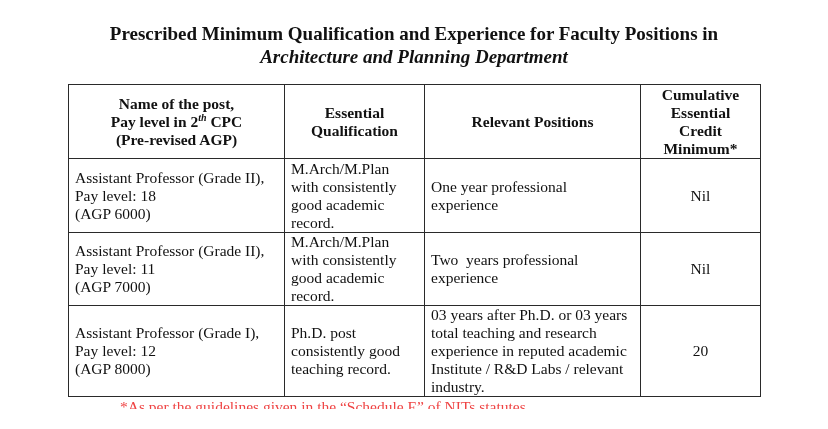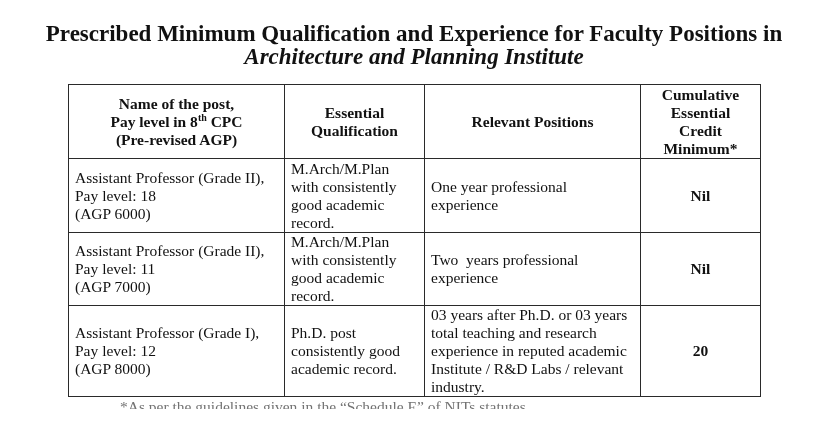--- a/index.html
+++ b/index.html
@@ -15,21 +15,21 @@
       font-family: "Liberation Serif", "DejaVu Serif", serif;
       color: #111111;
     }
     .title {
       position: absolute;
       left: 0;
       width: 828px;
       top: 22px;
       text-align: center;
       font-weight: bold;
-      font-size: 23px;
+      font-size: 19px;
       line-height: 23px;
     }
     .title .line2 {
       font-style: italic;
       display: block;
     }
     table.grid {
       position: absolute;
       left: 68px;
       top: 84px;
@@ -53,55 +53,55 @@
     col.c2 { width: 140px; }
     col.c3 { width: 216px; }
     col.c4 { width: 120px; }
     tr.hdr { height: 74px; }
     tr.r1 { height: 74px; }
     tr.r2 { height: 73px; }
     tr.r3 { height: 91px; }
     td.c-post { padding-left: 7px; }
     td.c-qual { padding-left: 6px; padding-right: 2px; margin-left: 16px; }
     td.c-exp { padding-left: 6px; padding-right: 2px; }
-    td.c-credit { text-align: center; font-weight: bold; }
+    td.c-credit { text-align: center; }
     .stack span { display: block; }
-    sup { font-size: 10px; line-height: 0; }
+    sup { font-size: 10px; line-height: 0; font-style: italic; }
     .footnote {
       position: absolute;
       left: 120px;
       top: 398px;
       height: 11px;
       overflow: hidden;
       font-size: 15.5px;
       line-height: 18px;
       white-space: nowrap;
-      color: #737373;
+      color: #ef4444;
     }
   </style>
 </head>
 <body>
 
 <div class="title">
   <span>Prescribed Minimum Qualification and Experience for Faculty Positions in</span>
-  <span class="line2">Architecture and Planning Institute</span>
+  <span class="line2">Architecture and Planning Department</span>
 </div>
 
 <table class="grid">
   <colgroup>
     <col class="c1">
       <col class="c2">
       <col class="c3">
       <col class="c4">
   </colgroup>
   <tbody>
       <tr class="hdr">
     <th class="stack">
       <span>Name of the post,</span>
-      <span><span style="display:inline">Pay level in 8</span><sup>th</sup><span style="display:inline"> CPC</span></span>
+      <span><span style="display:inline">Pay level in 2</span><sup>th</sup><span style="display:inline"> CPC</span></span>
       <span>(Pre-revised AGP)</span>
     </th>
     <th class="stack">
       <span>Essential</span>
       <span>Qualification</span>
     </th>
     <th>Relevant Positions</th>
     <th class="stack">
       <span>Cumulative</span>
       <span>Essential</span>
@@ -150,21 +150,21 @@
 
   <tr class="r3">
     <td class="c-post stack">
       <span>Assistant Professor (Grade I),</span>
       <span>Pay level: 12</span>
       <span>(AGP 8000)</span>
     </td>
     <td class="c-qual stack">
       <span>Ph.D. post</span>
       <span>consistently good</span>
-      <span>academic record.</span>
+      <span>teaching record.</span>
     </td>
     <td class="c-exp stack">
       <span>03 years after Ph.D. or 03 years</span>
       <span>total teaching and research</span>
       <span>experience in reputed academic</span>
       <span>Institute / R&amp;D Labs / relevant</span>
       <span>industry.</span>
     </td>
     <td class="c-credit">20</td>
   </tr>

